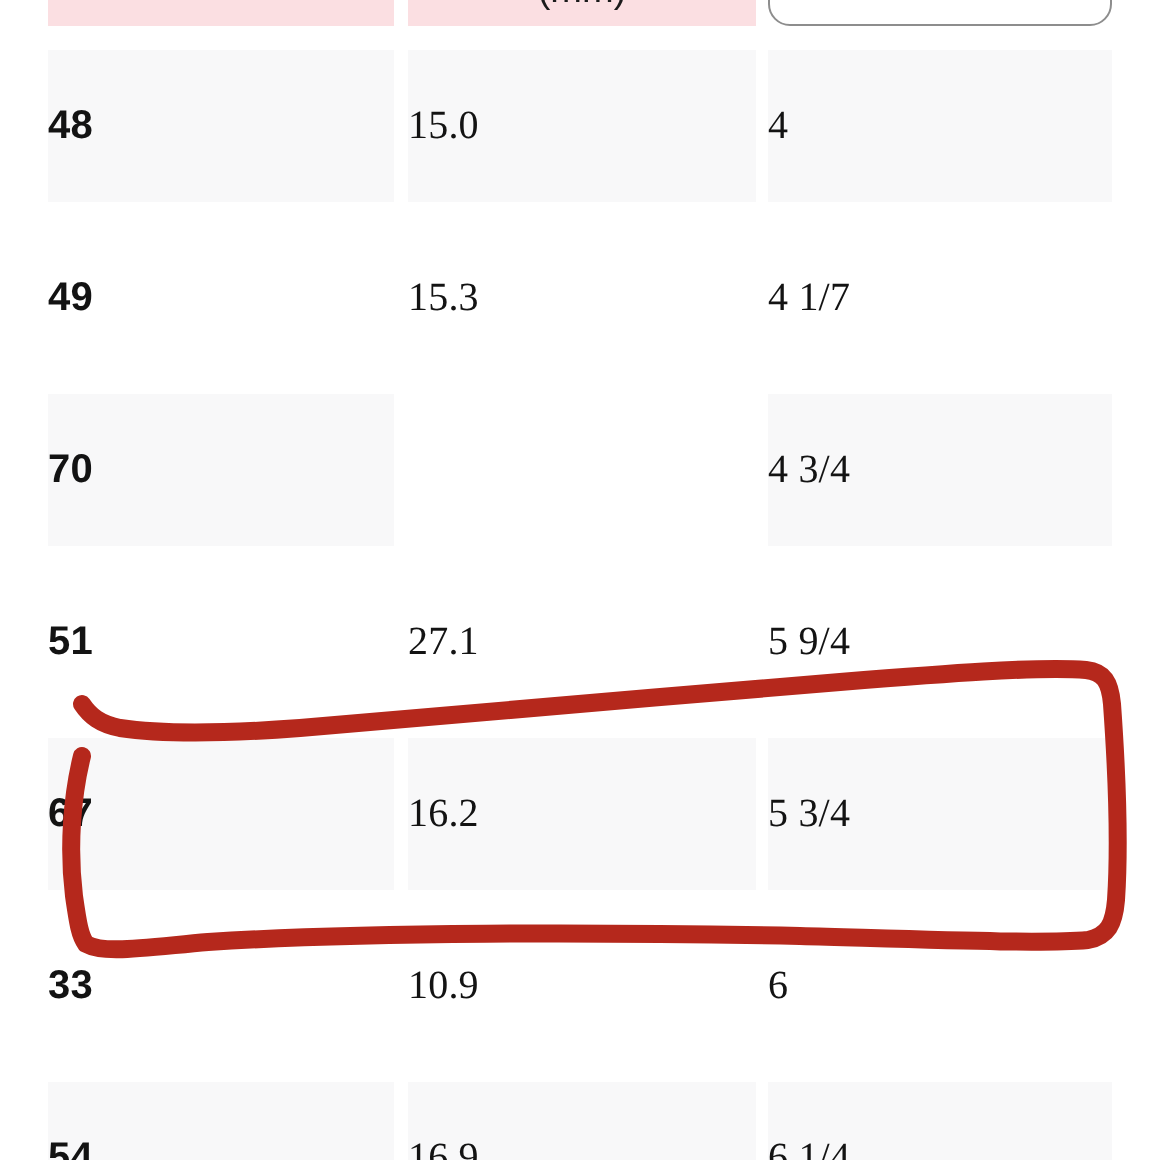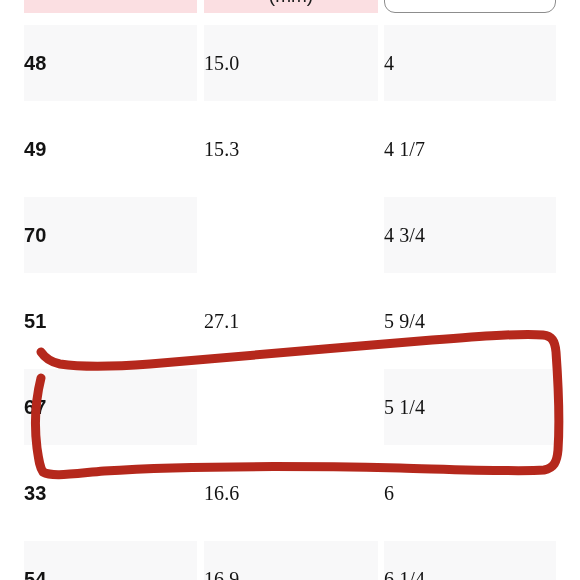--- a/index.html
+++ b/index.html
@@ -161,31 +161,34 @@
       </div>
     <div class="cell c-3">
         <span class="val">5 9/4</span>
       </div>
   </div>
 
   <div class="row shaded" style="top:369px;">
     <div class="cell c-1">
         <span class="val">67</span>
       </div>
-    <div class="cell c-3">
-        <span class="val">5 1/4</span>
+    <div class="cell c-2">
+        <span class="val">16.2</span>
+      </div>
+    <div class="cell c-3">
+        <span class="val">5 3/4</span>
       </div>
   </div>
 
   <div class="row plain" style="top:455px;">
     <div class="cell c-1">
         <span class="val">33</span>
       </div>
     <div class="cell c-2">
-        <span class="val">16.6</span>
+        <span class="val">10.9</span>
       </div>
     <div class="cell c-3">
         <span class="val">6</span>
       </div>
   </div>
 
   <div class="row shaded" style="top:541px;">
     <div class="cell c-1">
         <span class="val">54</span>
       </div>

